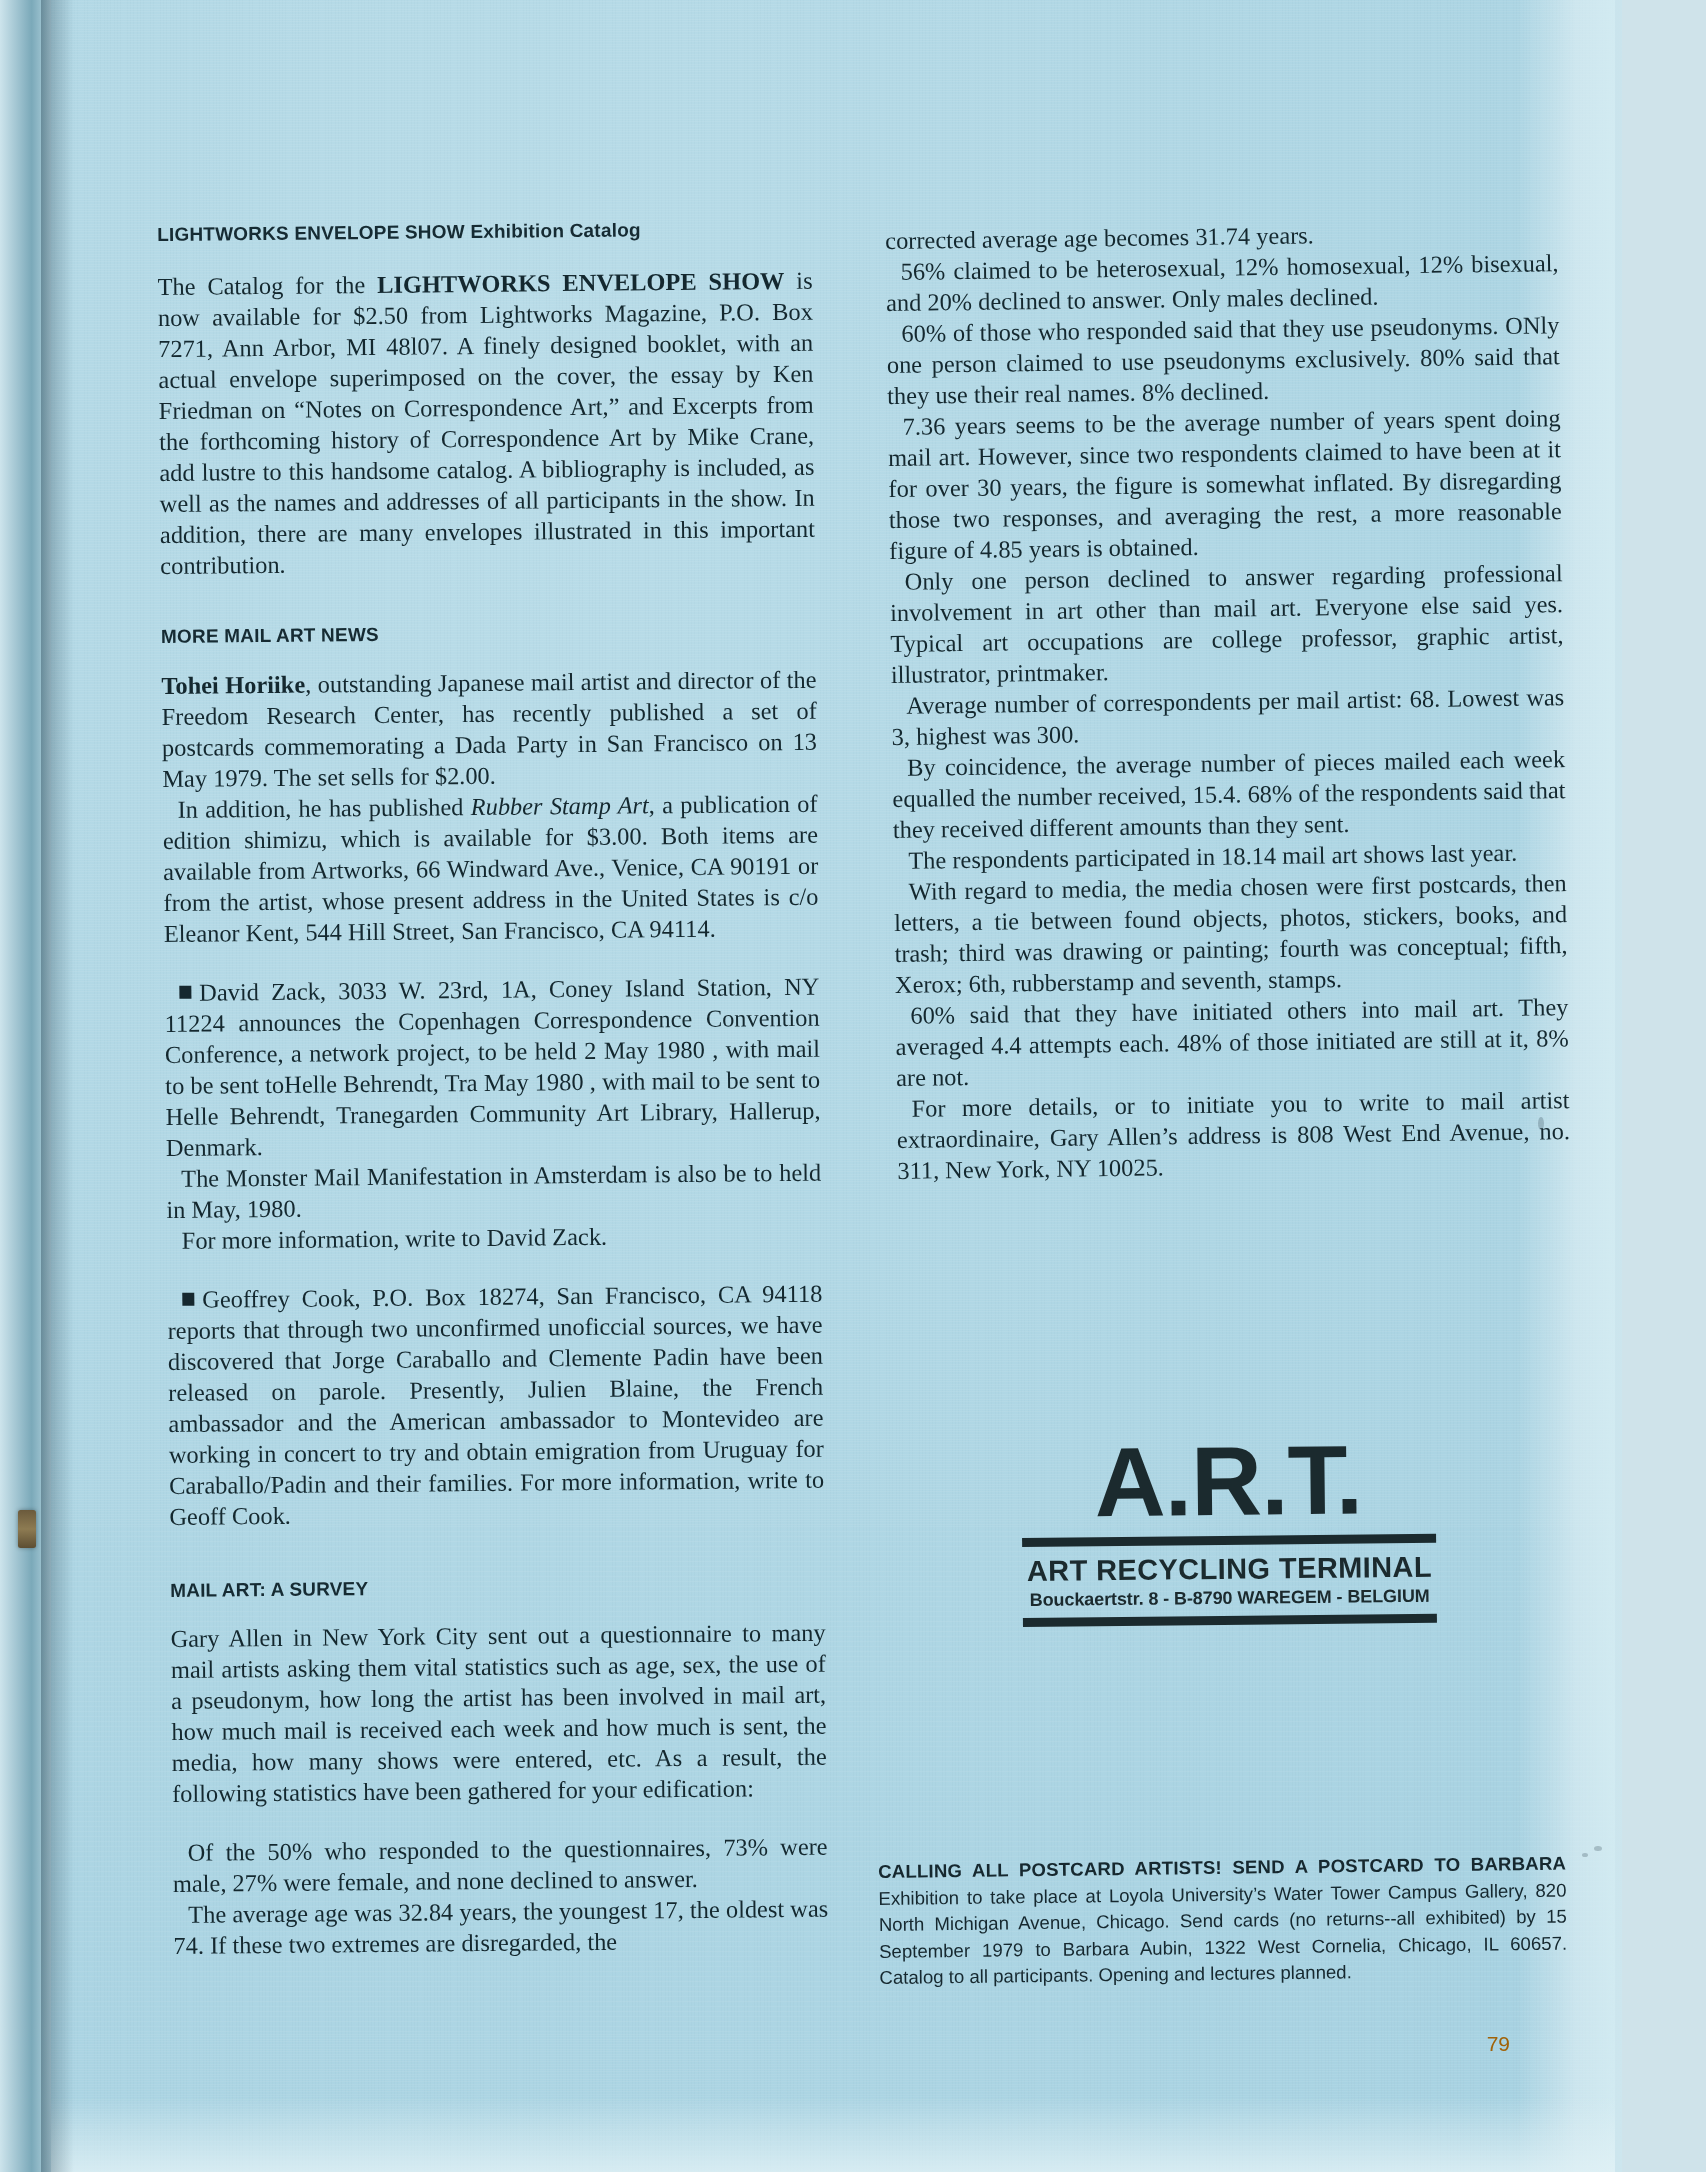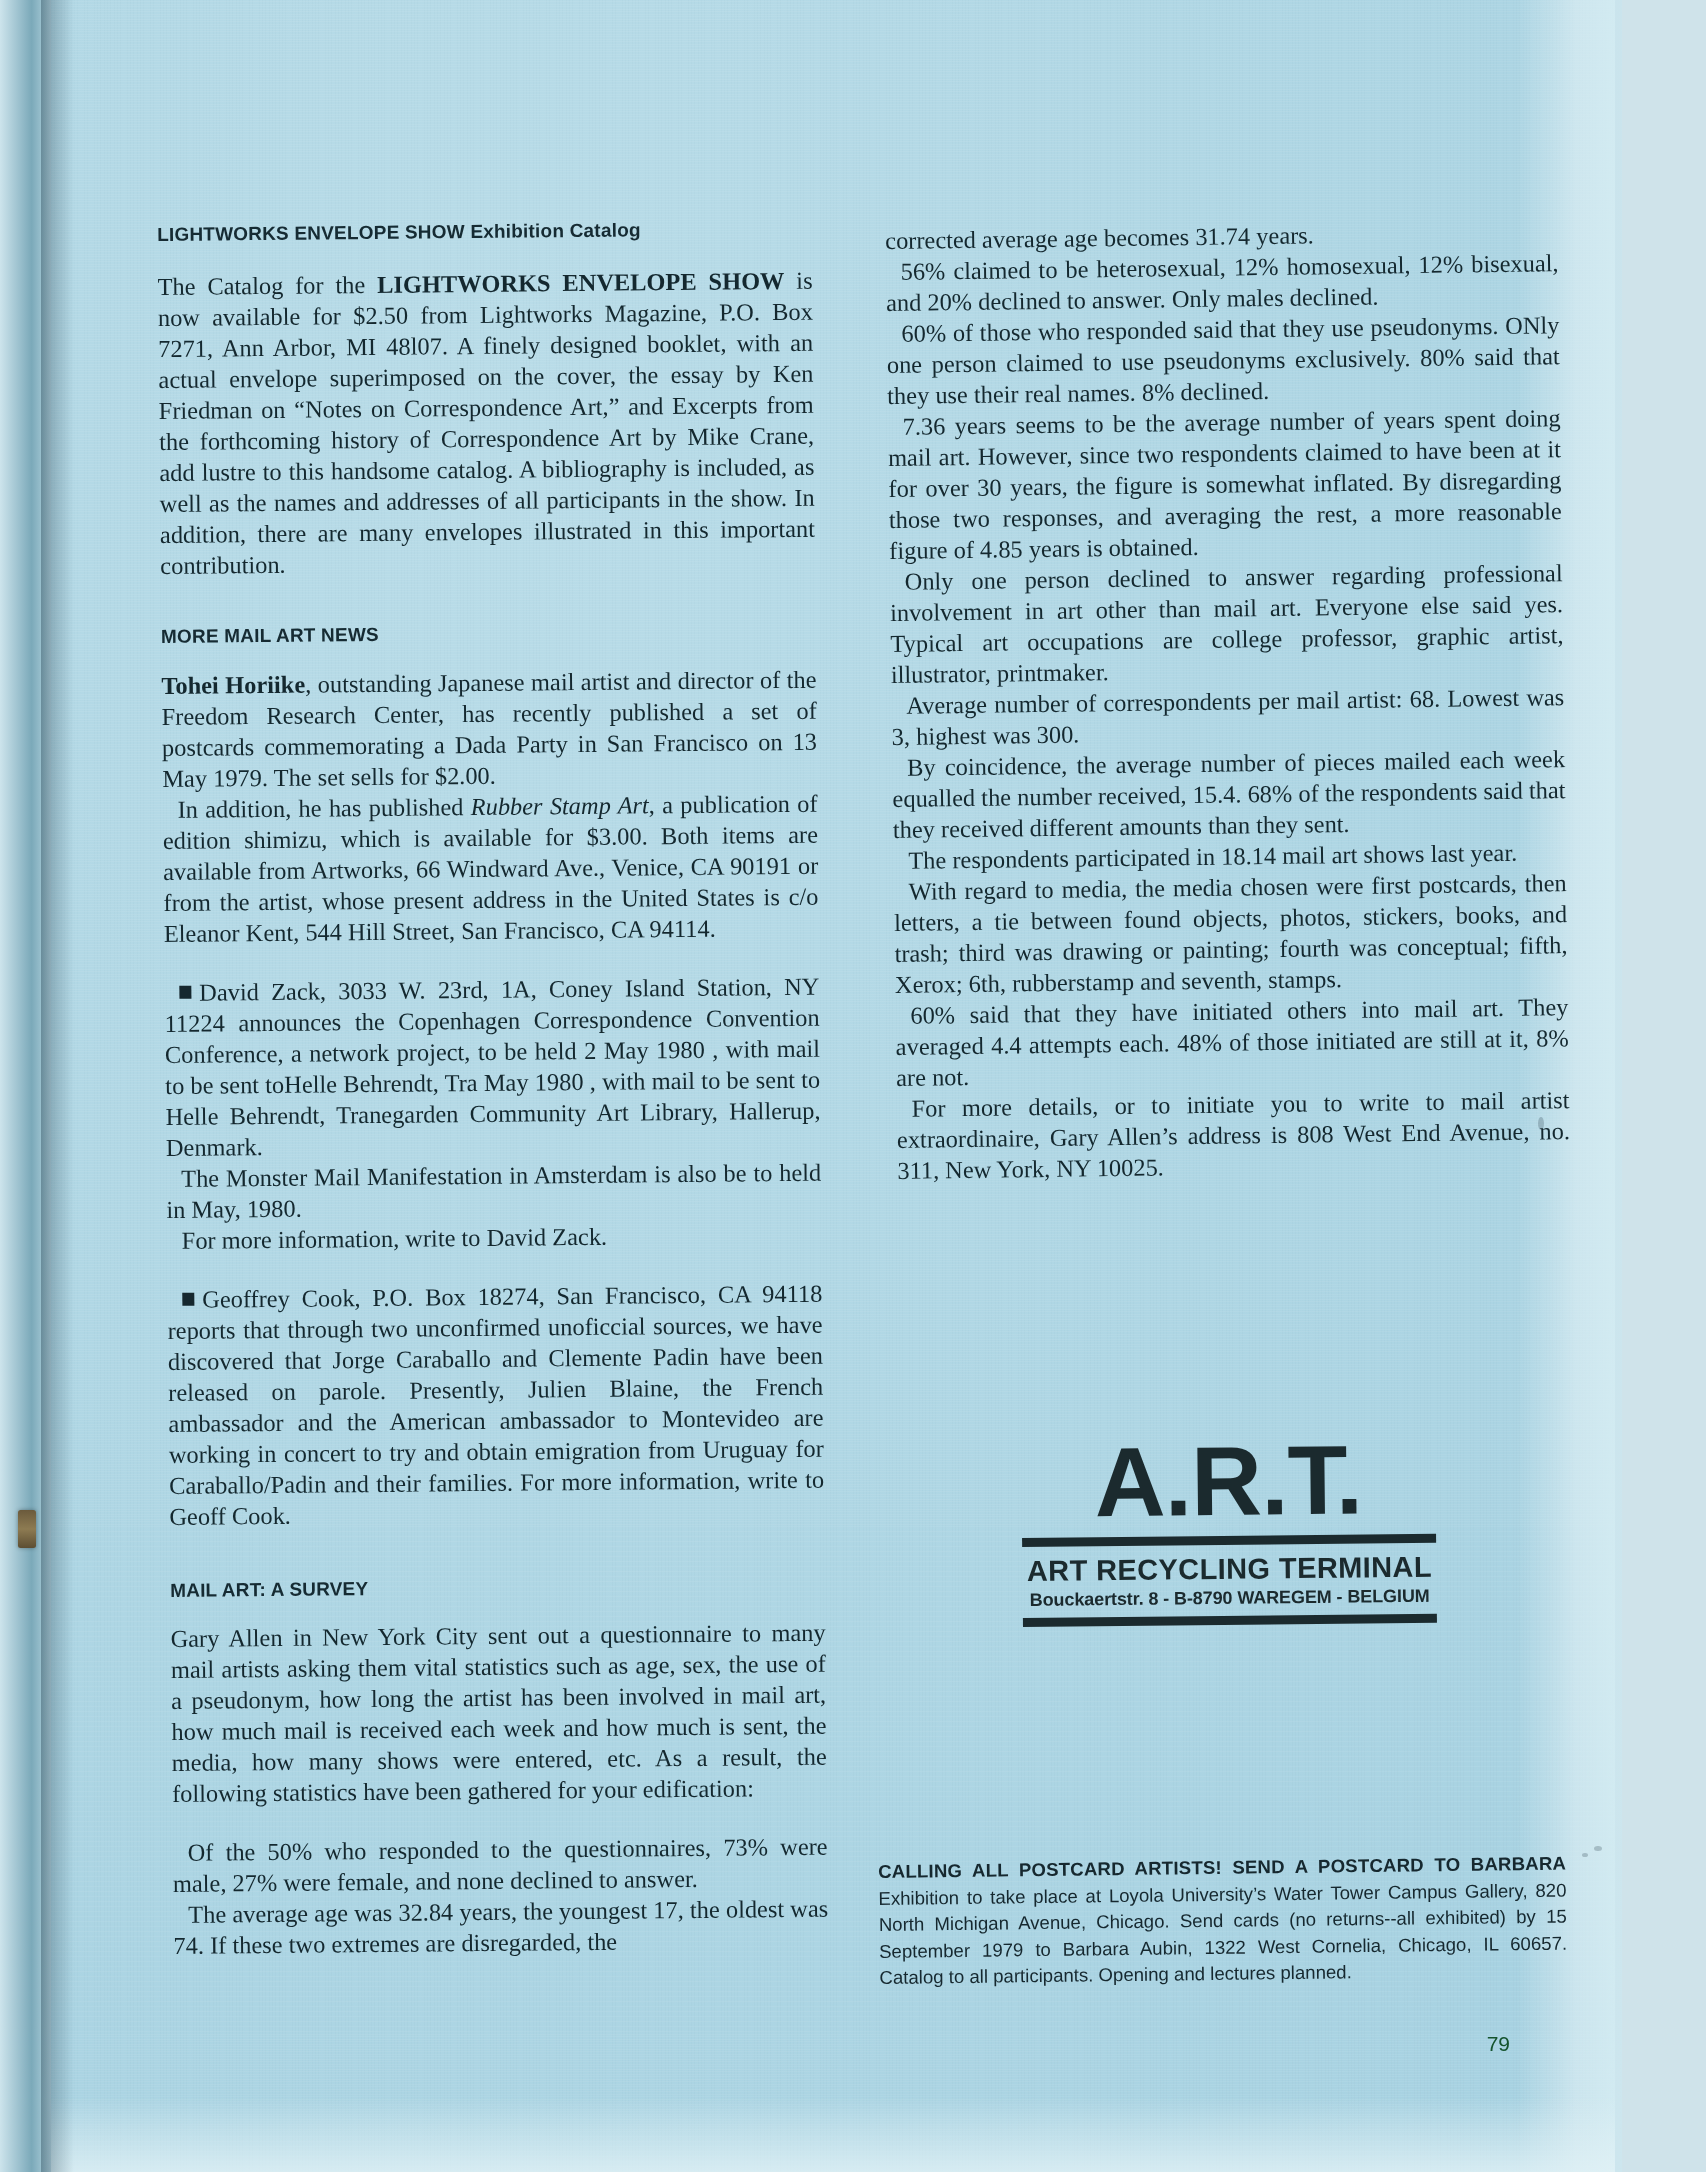--- a/index.html
+++ b/index.html
@@ -191,21 +191,21 @@
     transform-origin: top left;
   }
   .notice .lead { font-weight: bold; letter-spacing: 0.2px; }
 
   .folio {
     position: absolute;
     right: 112px;
     bottom: 116px;
     font-family: "Liberation Sans", sans-serif;
     font-size: 21px;
-    color: #14532d;
+    color: #a16207;
   }
 
   
   .speck { position:absolute; background: rgba(40,60,70,.25); border-radius: 50%; }
 </style>
 </head>
 <body>
 
 <div class="scan">
   <div class="scan-bg"></div>

